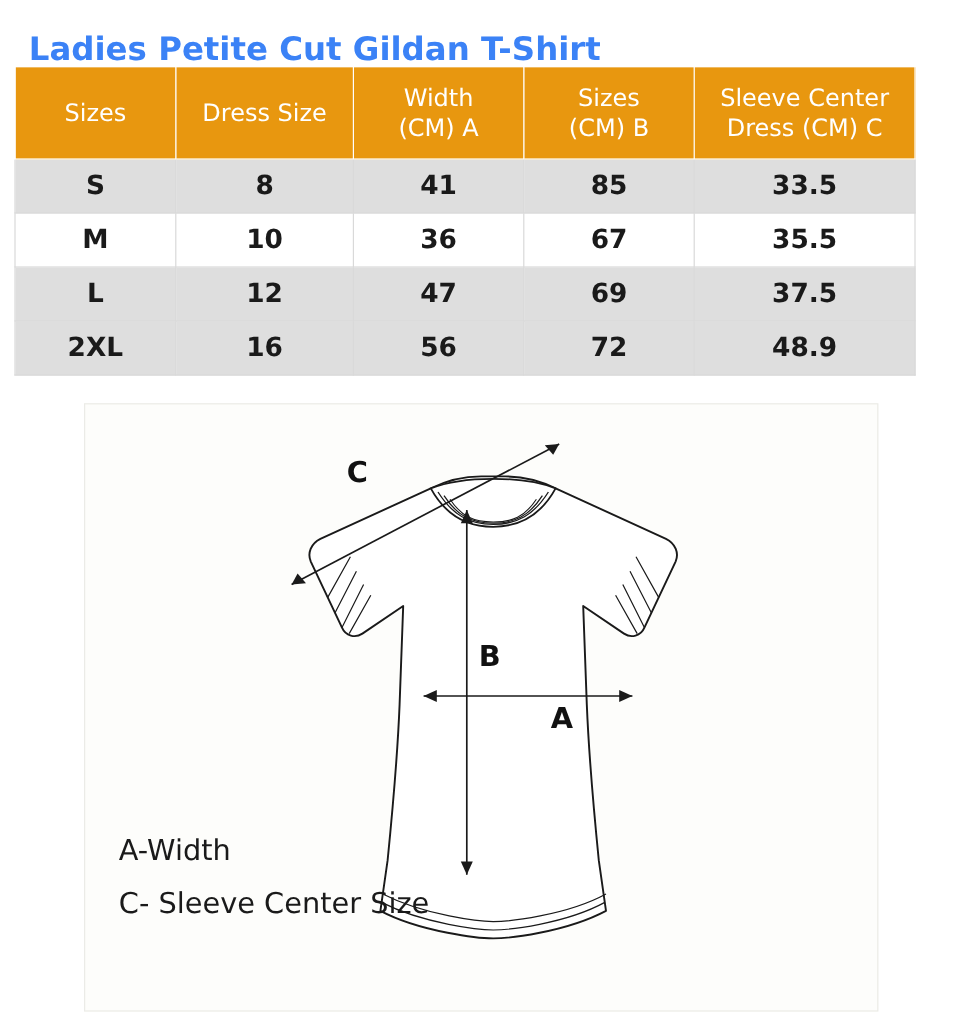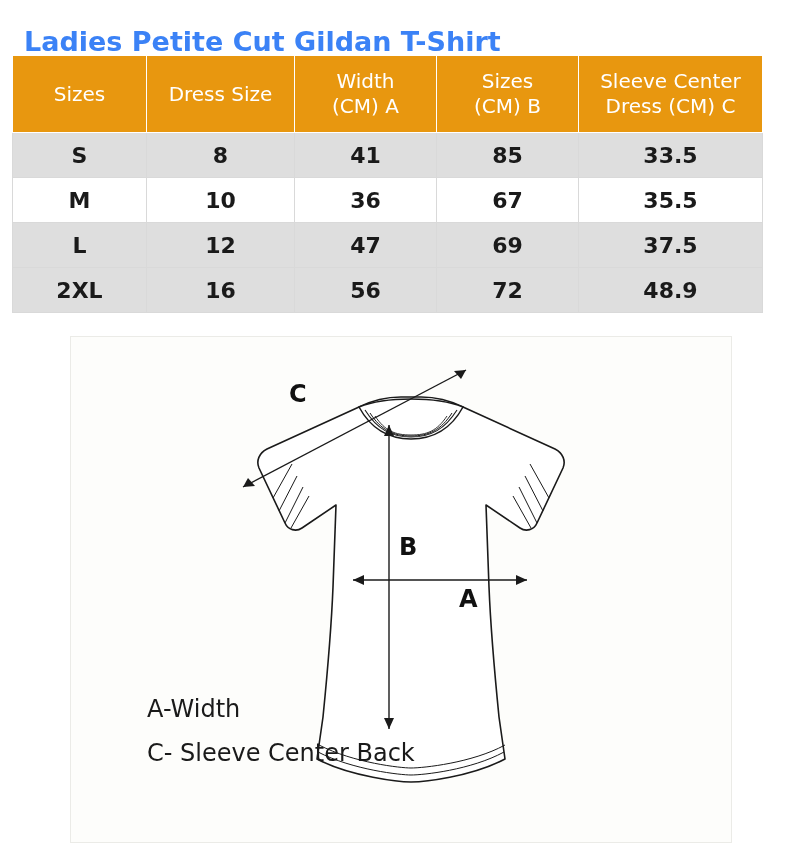--- a/index.html
+++ b/index.html
@@ -90,21 +90,20 @@
   .legend {
     position: absolute;
     left: 28px;
     top: 350px;
     font-size: 24px;
     line-height: 44px;
     color: #1a1a1a;
   }
   .legend div {
     white-space: nowrap;
-    margin-left: 48px;
   }
 </style>
 </head>
 <body>
 
 <div class="page">
 
   <div class="title">Ladies Petite Cut Gildan T-Shirt</div>
 
   <table class="size-chart">
@@ -234,17 +233,17 @@
       <g stroke="#1a1a1a" stroke-width="1.4" fill="none">
         <path d="M282,243 L456,243"></path>
         <path d="M282,243 l11,-5 l0,10 z" fill="#1a1a1a" stroke="none"></path>
         <path d="M456,243 l-11,-5 l0,10 z" fill="#1a1a1a" stroke="none"></path>
       </g>
       <text x="388" y="270" font-family="DejaVu Sans, sans-serif" font-size="24" font-weight="bold" fill="#111">A</text>
     </svg>
 
     <div class="legend">
       <div>A-Width</div>
-      <div>C- Sleeve Center Back</div>
+      <div>C- Sleeve Center Size</div>
     </div>
   </div>
 
 </div>
 
 </body></html>

